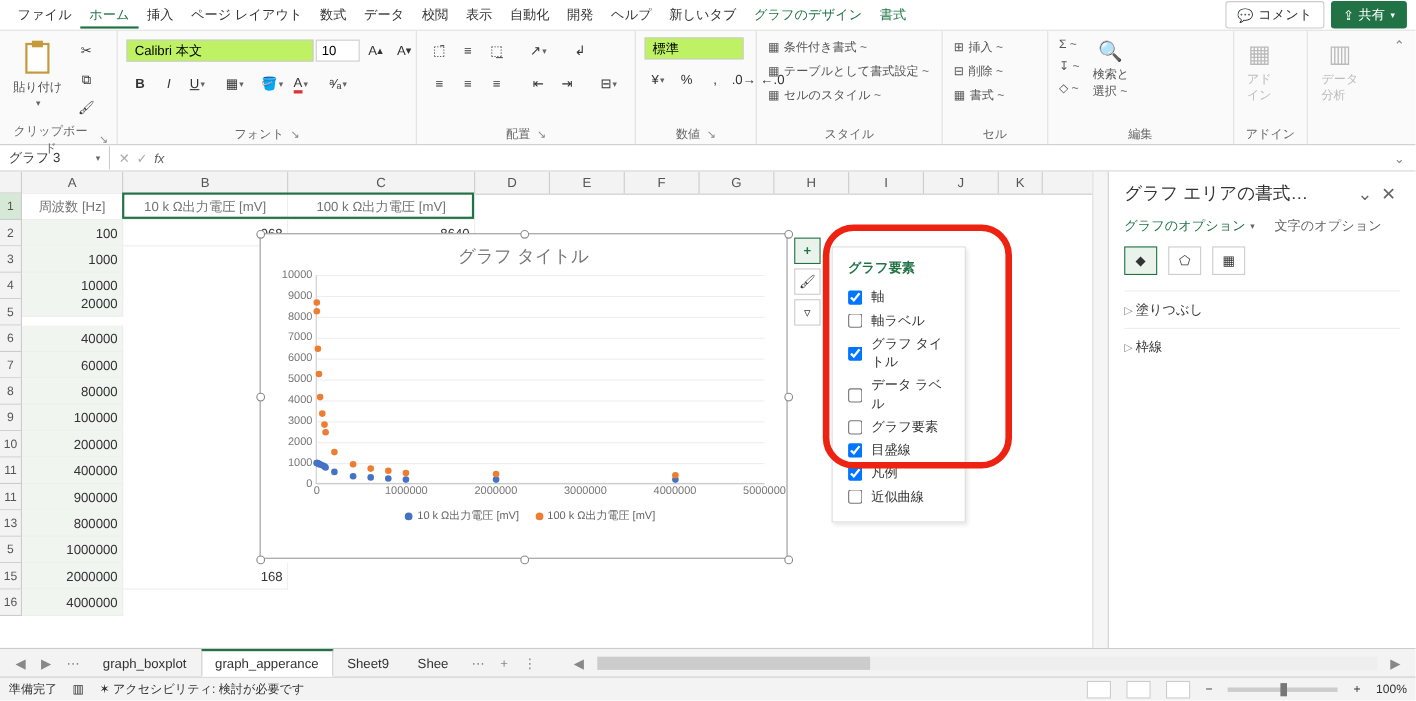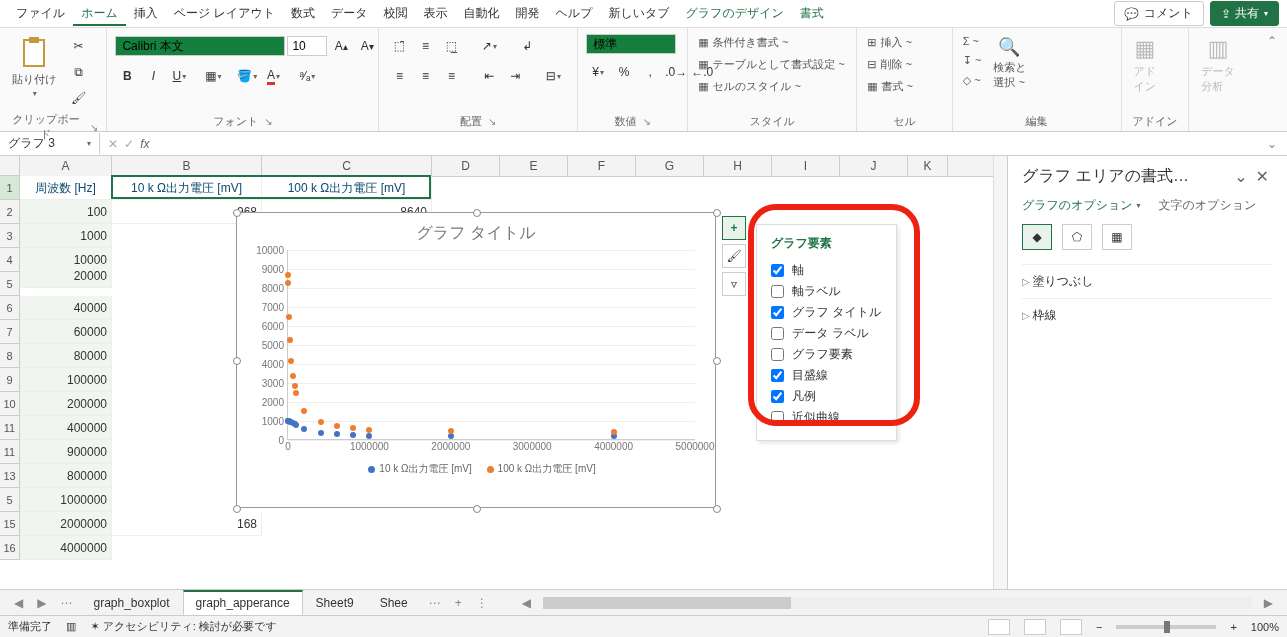--- a/index.html
+++ b/index.html
@@ -14,21 +14,21 @@
   .menu-btn { border: 1px solid #ccc; padding: 3px 10px; border-radius: 3px; margin-left: 6px; cursor: pointer; font-size: 12px; display: flex; align-items: center; gap: 4px; }
   .menu-btn.share { background: #217346; color: #fff; border-color: #217346; }
   
   
   .ribbon { display: flex; height: 104px; border-bottom: 1px solid #ccc; background: #fafafa; }
   .rgroup { border-right: 1px solid #e0e0e0; padding: 6px 8px 2px 8px; display: flex; flex-direction: column; justify-content: space-between; }
   .rgroup-label { text-align: center; font-size: 11px; color: #666; display: flex; justify-content: center; align-items: center; gap: 6px; margin-top: 2px; }
   .rbody { display: flex; gap: 6px; align-items: flex-start; flex: 1; }
   .ricon { width: 24px; height: 24px; display: inline-flex; align-items: center; justify-content: center; cursor: pointer; border-radius: 3px; }
   .small-stack { display: flex; flex-direction: column; gap: 2px; }
-  .font-select { border: 1px solid #ccc; padding: 2px 6px; font-size: 12px; width: 170px; background: #15803d; }
+  .font-select { border: 1px solid #ccc; padding: 2px 6px; font-size: 12px; width: 170px; background: #bef264; }
   .size-select { border: 1px solid #ccc; padding: 2px 4px; font-size: 12px; width: 40px; background: #fff; }
   .inline-row { display: flex; gap: 2px; align-items: center; }
   .caret { font-size: 8px; color: #666; margin-left: 1px; }
   .dialog-launcher { font-size: 10px; color: #888; cursor: pointer; }
   .vbtn { display: flex; flex-direction: column; align-items: center; gap: 2px; cursor: pointer; padding: 2px 4px; font-size: 11px; color: #555; }
   .vbtn.disabled { color: #bbb; }
   .link-row { display: flex; align-items: center; gap: 4px; font-size: 11px; color: #555; cursor: pointer; padding: 1px 2px; }
   
   
   .fbar { display: flex; align-items: center; height: 24px; border-bottom: 1px solid #ccc; }
@@ -41,21 +41,21 @@
   .sheet-wrap { display: flex; height: calc(100% - 28px - 104px - 24px - 26px - 22px); }
   .sheet { flex: 1; position: relative; overflow: hidden; }
   .cols { display: flex; margin-left: 20px; border-bottom: 1px solid #ccc; background: #f3f3f3; }
   .rowh-corner { width: 20px; height: 20px; border-right: 1px solid #ccc; border-bottom: 1px solid #ccc; background: #f3f3f3; position: absolute; left: 0; top: 0; }
   .colh { height: 20px; border-right: 1px solid #ccc; text-align: center; line-height: 20px; font-size: 12px; color: #555; }
   .rows { position: absolute; left: 0; top: 20px; width: 20px; }
   .rowh { height: 24px; border-bottom: 1px solid #ccc; border-right: 1px solid #ccc; text-align: center; line-height: 24px; font-size: 11px; color: #555; background: #f3f3f3; }
   .rowh.sel { background: #d6e8d6; }
   .grid { position: absolute; left: 20px; top: 20px; right: 0; bottom: 0; }
   .cell { position: absolute; border-right: 1px solid #eee; border-bottom: 1px solid #eee; padding: 2px 4px; font-size: 12px; text-align: right; line-height: 20px; }
-  .cell.header-cell { color: #0c4a6e; background: #fff; text-align: center; }
+  .cell.header-cell { color: #737373; background: #fff; text-align: center; }
   .cell.colA-sel { background: #f0f5f0; }
   .sel-border { position: absolute; border: 2px solid #217346; pointer-events: none; }
   
   
   .vscroll { width: 14px; border-left: 1px solid #ddd; background: #f5f5f5; }
   
   
   .side-panel { width: 280px; border-left: 1px solid #ccc; padding: 10px 14px; background: #fff; }
   .sp-title { font-size: 16px; color: #333; display: flex; align-items: center; margin-bottom: 10px; }
   .sp-title-txt { flex: 1; }
@@ -80,21 +80,21 @@
   .dot { position: absolute; width: 6px; height: 6px; border-radius: 50%; transform: translate(-50%, 50%); }
   .dot.s1 { background: #4573c4; }
   .dot.s2 { background: #ed7d31; }
   .legend { text-align: center; font-size: 10px; color: #666; padding: 22px 0 8px 0; }
   .legend .sample { display: inline-block; width: 7px; height: 7px; border-radius: 50%; margin: 0 4px 0 12px; vertical-align: middle; }
   
   
   .flyout-btns { position: absolute; display: flex; flex-direction: column; gap: 4px; }
   .flyout-btn { width: 24px; height: 24px; border: 1px solid #ccc; background: #fff; display: flex; align-items: center; justify-content: center; cursor: pointer; }
   .flyout-btn.plus { border-color: #217346; background: #e9f3ec; color: #217346; font-weight: bold; }
-  .chartelem-panel { position: absolute; background: #fff; border: 1px solid #ddd; padding: 10px 14px 12px 14px; width: 141px; box-shadow: 2px 2px 4px rgba(0,0,0,0.1); }
+  .chartelem-panel { position: absolute; background: #fff; border: 1px solid #ddd; padding: 10px 14px 12px 14px; width: 122px; box-shadow: 2px 2px 4px rgba(0,0,0,0.1); }
   .chartelem-title { color: #217346; font-weight: bold; font-size: 12px; margin-bottom: 8px; }
   .ce-row { display: flex; align-items: center; gap: 8px; font-size: 12px; padding: 2px 0; }
   .ce-row input { width: 13px; height: 13px; }
   .red-highlight { position: absolute; border: 6px solid #e21; border-radius: 28px; pointer-events: none; }
   
   
   .tabs { display: flex; align-items: center; height: 26px; border-top: 1px solid #ccc; background: #f3f3f3; padding: 0 8px; gap: 2px; }
   .tab-nav { padding: 2px 6px; color: #888; cursor: pointer; }
   .sheet-tab { padding: 4px 12px; font-size: 12px; cursor: pointer; border: 1px solid transparent; }
   .sheet-tab.active { background: #fff; border: 1px solid #ccc; border-bottom-color: #fff; border-top: 2px solid #217346; }

